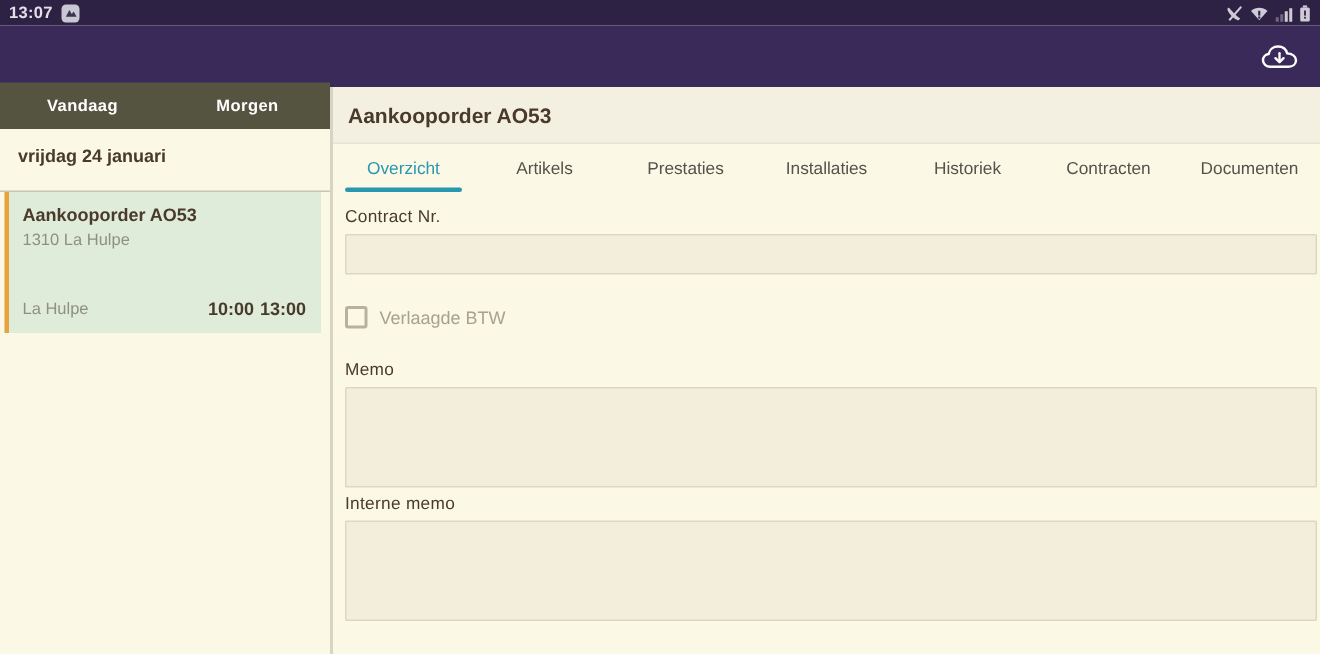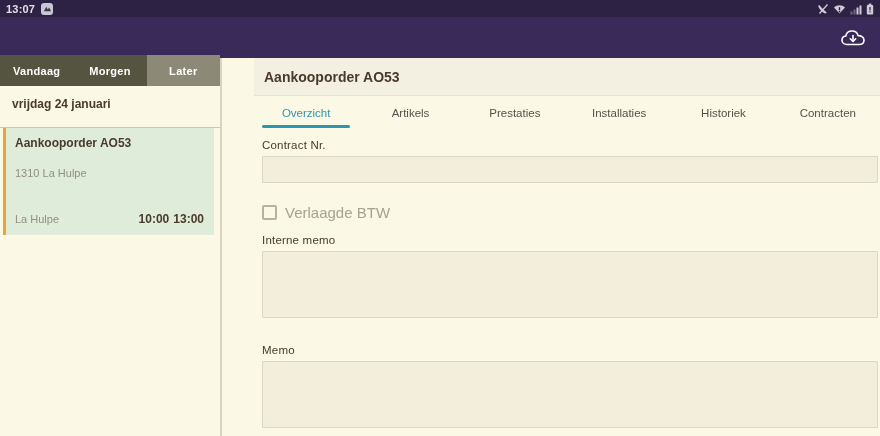--- a/index.html
+++ b/index.html
@@ -28,21 +28,21 @@
 
   
   .app-bar {
     height:41px; background:#3a2a5a; flex:0 0 auto;
     display:flex; align-items:center; justify-content:flex-end;
     padding-right:14px;
   }
   .cloud-btn { cursor:pointer; display:flex; align-items:center; }
 
   
-  .body-row { flex:1; display:flex; min-height:0;gap:32px; }
+  .body-row { flex:1; display:flex; min-height:0; }
 
   
   .sidebar {
     width:222px; flex:0 0 auto; background:#fbf8e6;
     border-right:2px solid #d8d4c3; display:flex; flex-direction:column;
   }
   .sidebar-tabs { display:flex; height:31px; margin-top:-3px; flex:0 0 auto; }
   .side-tab {
     flex:1; background:#555440; color:#fff; font-size:11px; font-weight:bold;
     display:flex; align-items:center; justify-content:center;
@@ -53,21 +53,21 @@
     padding:11px 12px 16px 12px; font-size:12px; font-weight:bold;
     color:#4a3a2b; border-bottom:1px solid #cac6b5;
   }
   .appointment-card {
     margin:0 6px 0 3px; background:#dfecda; border-left:3px solid #e8a43c;
     padding:8px 10px 9px 9px; display:flex; justify-content:space-between;
   }
   .card-left { display:flex; flex-direction:column; }
   .card-title { font-size:12px; font-weight:bold; color:#4a3a2b; }
   .card-addr { font-size:11px; color:#90907e; line-height:14px;margin-top:32px; }
-  .card-addr.first { margin-top:16px; }
+  .card-addr.first { margin-top:3px; }
   .card-times { display:flex; flex-direction:row; align-items:flex-end; gap:4px; }
   .card-time { font-size:12px; font-weight:bold; color:#4a3a2b; }
 
   
   .main { flex:1; display:flex; flex-direction:column; min-width:0; }
   .main-header {
     height:38px; background:#f4f0e1; border-bottom:1px solid #e7e3d1;
     display:flex; align-items:center; padding-left:10px;
     font-size:14px; font-weight:bold; color:#4a3a2b; flex:0 0 auto;
   }
@@ -90,21 +90,21 @@
   .text-input {
     width:100%; height:27px; background:#f2eedb; border:1px solid #dbd7c4;
     border-radius:1px; padding:0 8px; font-size:12px; color:#4a3a2b;
     font-family:"Liberation Sans","DejaVu Sans",sans-serif;
   }
   .checkbox-row { display:flex; align-items:center; gap:8px; margin:21px 0 13px 0; }
   .checkbox-box {
     width:15px; height:15px; border:2px solid #b6b1a0; background:transparent;
     border-radius:2px; cursor:pointer; flex:0 0 auto;
   }
-  .checkbox-label { font-size:15px; color:#a7a292; }
+  .checkbox-label { font-size:12px; color:#a7a292; }
   .memo-area {
     width:100%; height:67px; background:#f2eedb; border:1px solid #dbd7c4;
     border-radius:1px; padding:6px 8px; font-size:12px; color:#4a3a2b;
     resize:none; font-family:"Liberation Sans","DejaVu Sans",sans-serif;
   }
   .memo-group { margin-top:0; }
   .memo-group.second { margin-top:22px; }
 </style>
 </head>
 <body>
@@ -154,21 +154,20 @@
       </svg>
     </span>
   </div>
 
   <div class="body-row">
 
     <aside class="sidebar">
       <div class="sidebar-tabs">
         <button class="side-tab">Vandaag</button>
         <button class="side-tab">Morgen</button>
-        <button class="side-tab active">Later</button>
       </div>
 
       <div class="date-header">vrijdag 24 januari</div>
 
       <div class="appointment-card">
         <div class="card-left">
           <div class="card-title">Aankooporder AO53</div>
           <div class="card-addr first">1310 La Hulpe</div>
           <div class="card-addr">La Hulpe</div>
         </div>
@@ -182,38 +181,39 @@
     <main class="main">
       <div class="main-header">Aankooporder AO53</div>
 
       <div class="main-tabs">
         <button class="main-tab active">Overzicht</button>
         <button class="main-tab">Artikels</button>
         <button class="main-tab">Prestaties</button>
         <button class="main-tab">Installaties</button>
         <button class="main-tab">Historiek</button>
         <button class="main-tab">Contracten</button>
+        <button class="main-tab">Documenten</button>
       </div>
 
       <div class="form">
 
         <div class="field-label">Contract Nr.</div>
         <input class="text-input" type="text" value="" style="">
 
         <div class="checkbox-row">
           <span class="checkbox-box"></span>
           <span class="checkbox-label">Verlaagde BTW</span>
         </div>
 
+        <div class="memo-group second">
+          <div class="field-label">Memo</div>
+          <textarea class="memo-area" style=""></textarea>
+        </div>
+
         <div class="memo-group">
           <div class="field-label">Interne memo</div>
           <textarea class="memo-area" style=""></textarea>
         </div>
 
-        <div class="memo-group second">
-          <div class="field-label">Memo</div>
-          <textarea class="memo-area" style=""></textarea>
-        </div>
-
       </div>
     </main>
   </div>
 </div>
 
 </body></html>

